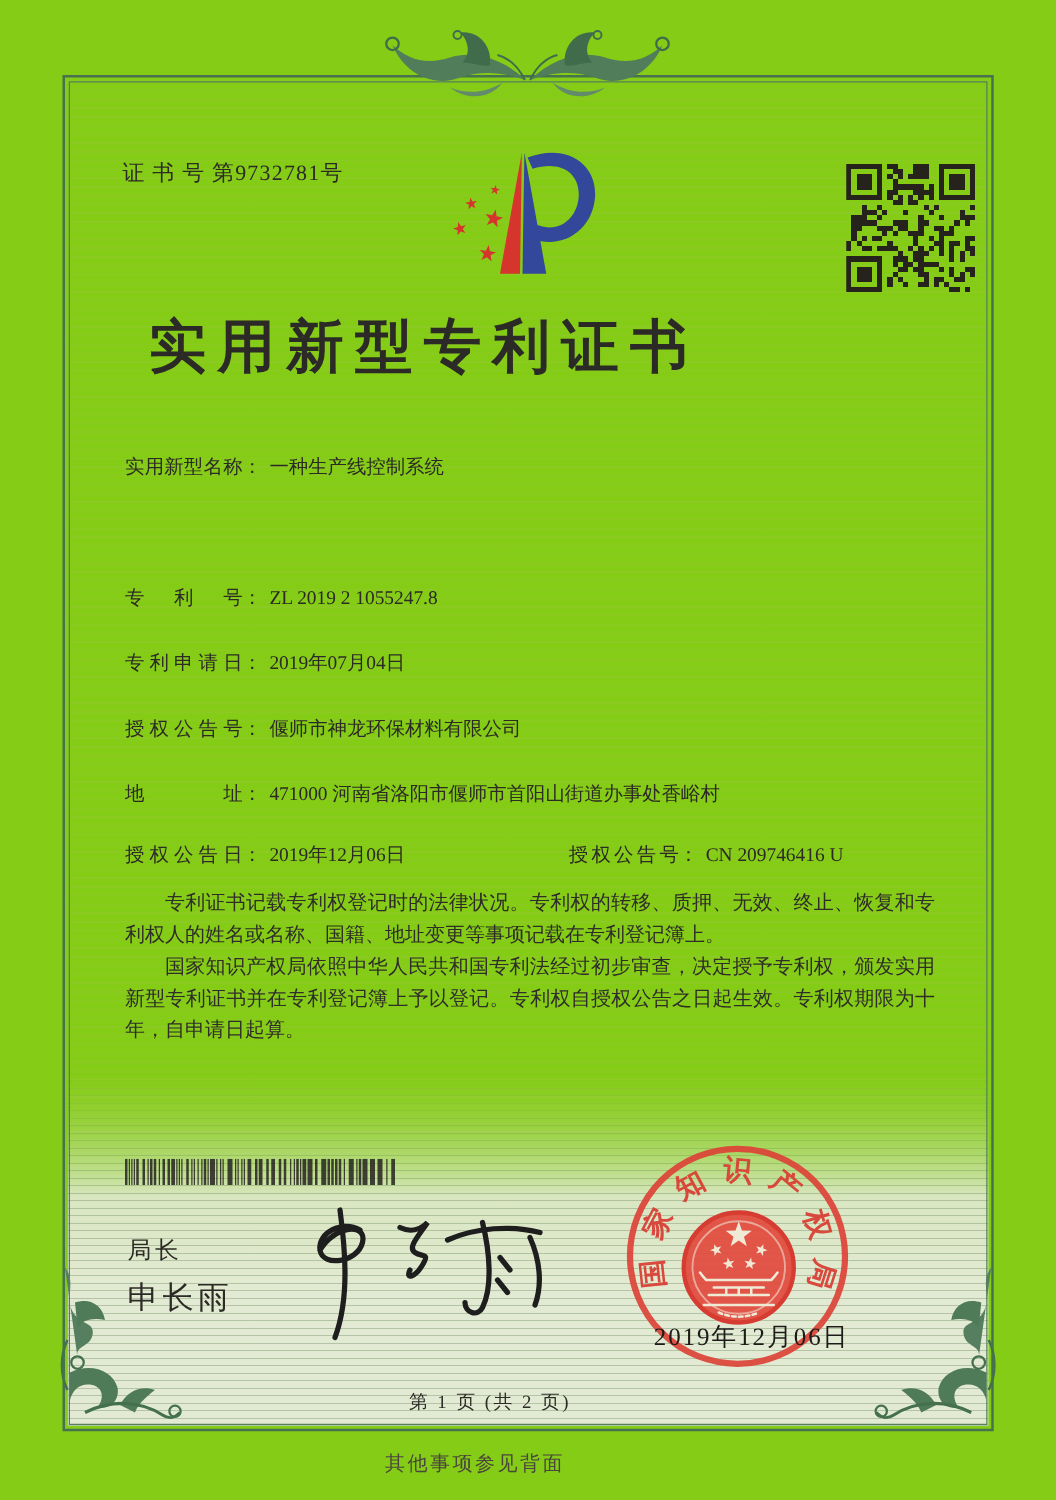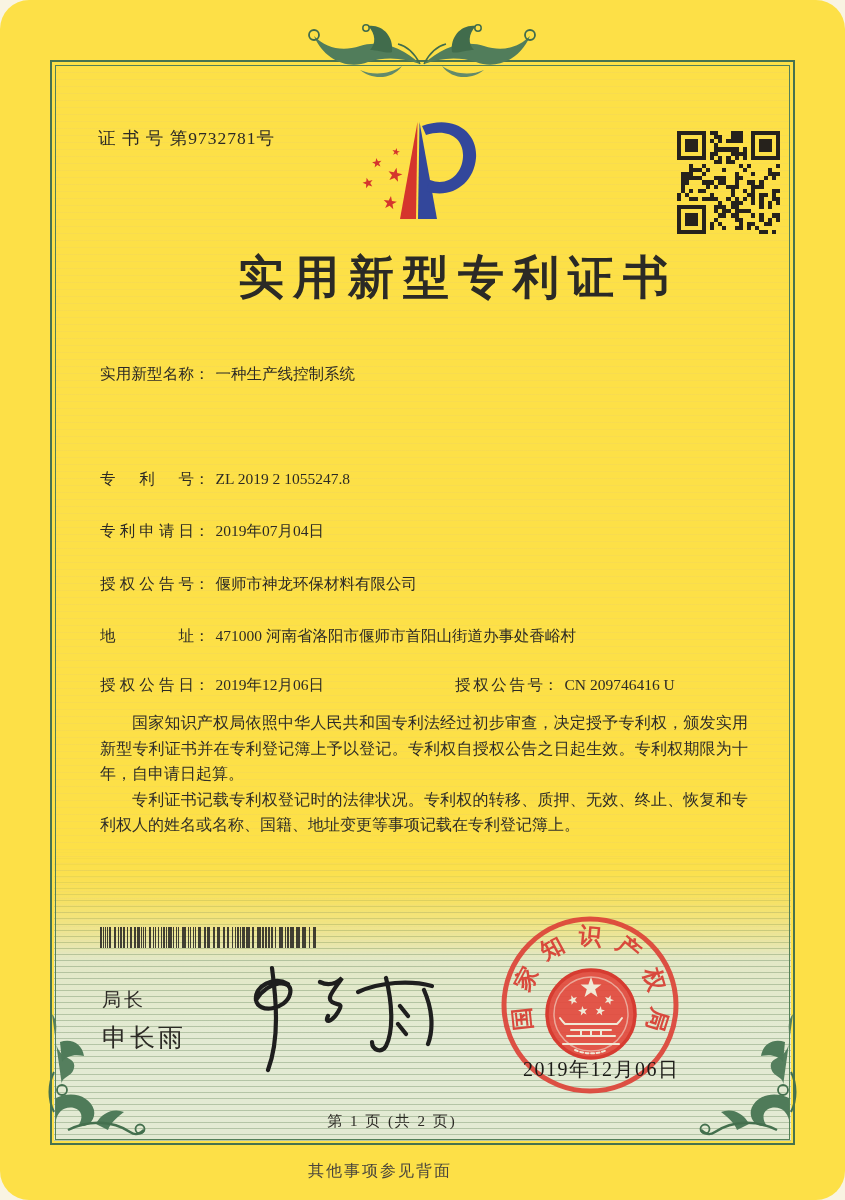--- a/index.html
+++ b/index.html
@@ -1,35 +1,35 @@
 <!DOCTYPE html>
 <html><head>
 <meta charset="utf-8">
 <style>
   html,body{margin:0;padding:0;background:#f9f4e2;}
   #page{position:relative;width:845px;height:1200px;overflow:hidden;
-        background:#fde047;font-family:"Liberation Serif","DejaVu Serif",serif;color:#2c2a25;border-radius:29px;}
+        background:#84cc16;font-family:"Liberation Serif","DejaVu Serif",serif;color:#2c2a25;}
   
   .frame{position:absolute;left:50px;top:60px;width:741px;height:1081px;
          border:2.5px solid #47724f;}
   .frame::before{content:"";position:absolute;inset:3px;border:1px solid #538059;}
   .paper-texture{position:absolute;left:54px;top:64px;width:737px;height:1073px;
      background:repeating-linear-gradient(0deg,rgba(205,182,150,0.10) 0 1px,rgba(0,0,0,0) 1px 7px);}
   .green-zone{position:absolute;left:54px;top:845px;width:737px;height:296px;
      background:
        repeating-linear-gradient(0deg,rgba(122,150,110,0.45) 0 1px,rgba(0,0,0,0) 1px 6px),
        linear-gradient(to bottom,rgba(226,233,211,0) 0,rgba(224,232,208,0.92) 110px,#e3ead3 190px);
      -webkit-mask-image:linear-gradient(to bottom,transparent 0,#000 115px);
      mask-image:linear-gradient(to bottom,transparent 0,#000 115px);}
   
   .cert-no{position:absolute;left:98px;top:126px;font-size:17.5px;letter-spacing:1px;}
   .logo{position:absolute;left:348px;top:116px;}
   .qr{position:absolute;left:677px;top:131px;}
   
-  .title{position:absolute;left:0;width:678px;top:247px;text-align:right;
+  .title{position:absolute;left:0;width:678px;top:247px;text-align:center;
          font-size:46px;font-weight:bold;letter-spacing:9px;color:#2b2a26;}
   
   .field{position:absolute;left:100px;font-size:15.5px;line-height:21px;white-space:nowrap;}
   .field .flabel{display:inline-block;width:94px;text-align:justify;text-align-last:justify;}
   .field .colon{display:inline-block;margin-right:6px;}
   .field.second{left:435px;}
   .field.second .flabel{width:88px;margin-left:20px;}
   
   .body-text{position:absolute;left:100px;top:710px;width:648px;}
   .body-text p{margin:0;font-size:16px;line-height:25.5px;text-indent:2em;
@@ -409,22 +409,22 @@
     <span class="flabel">地址</span><span class="colon">：</span><span class="fvalue">471000 河南省洛阳市偃师市首阳山街道办事处香峪村</span>
   </div>
   <div class="field" style="top:674px">
     <span class="flabel">授权公告日</span><span class="colon">：</span><span class="fvalue">2019年12月06日</span>
   </div>
   <div class="field second" style="top:674px">
     <span class="flabel">授权公告号</span><span class="colon">：</span><span class="fvalue">CN 209746416 U</span>
   </div>
 
   <div class="body-text">
+    <p>专利证书记载专利权登记时的法律状况。专利权的转移、质押、无效、终止、恢复和专利权人的姓名或名称、国籍、地址变更等事项记载在专利登记簿上。</p>
     <p>国家知识产权局依照中华人民共和国专利法经过初步审查，决定授予专利权，颁发实用新型专利证书并在专利登记簿上予以登记。专利权自授权公告之日起生效。专利权期限为十年，自申请日起算。</p>
-    <p>专利证书记载专利权登记时的法律状况。专利权的转移、质押、无效、终止、恢复和专利权人的姓名或名称、国籍、地址变更等事项记载在专利登记簿上。</p>
   </div>
 
   <svg class="barcode" width="218" height="21" viewBox="0 0 218 21" preserveAspectRatio="none">
     <g id="barcode-bars" fill="#2a2824" opacity="0.88">
         <rect x="0" y="0" width="2" height="21"></rect>
         <rect x="3" y="0" width="1" height="21"></rect>
         <rect x="5" y="0" width="1" height="21"></rect>
         <rect x="7" y="0" width="1" height="21"></rect>
         <rect x="9" y="0" width="2" height="21"></rect>
         <rect x="14" y="0" width="2" height="21"></rect>

